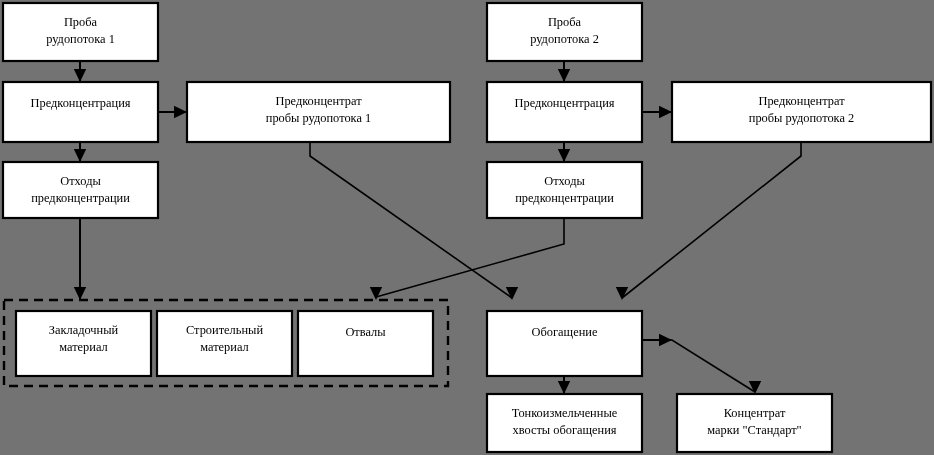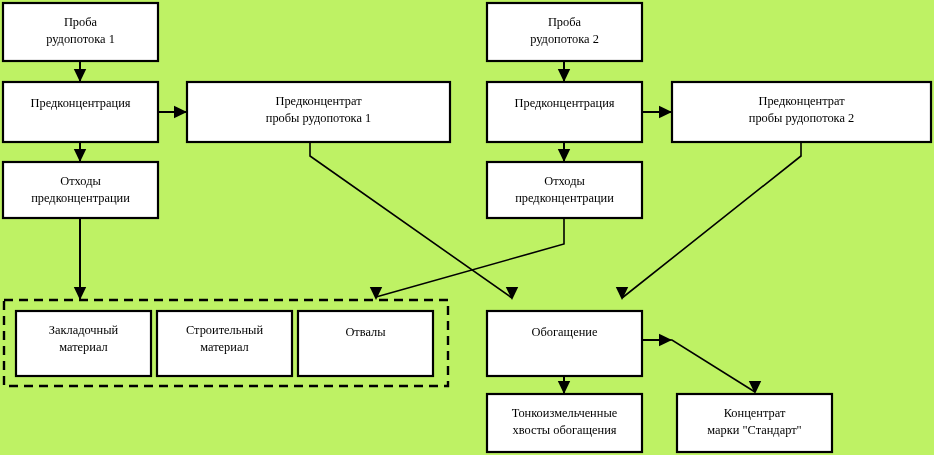--- a/index.html
+++ b/index.html
@@ -5,21 +5,21 @@
 <style>
   html, body {
     margin: 0;
     padding: 0;
     background: #ffffff;
   }
   #diagram-root {
     position: relative;
     width: 934px;
     height: 455px;
-    background: #bef264;
+    background: #737373;
     font-family: "Liberation Serif", "DejaVu Serif", serif;
     overflow: hidden;
   }
   svg.flow-canvas {
     position: absolute;
     inset: 0;
     width: 934px;
     height: 455px;
     display: block;
   }

